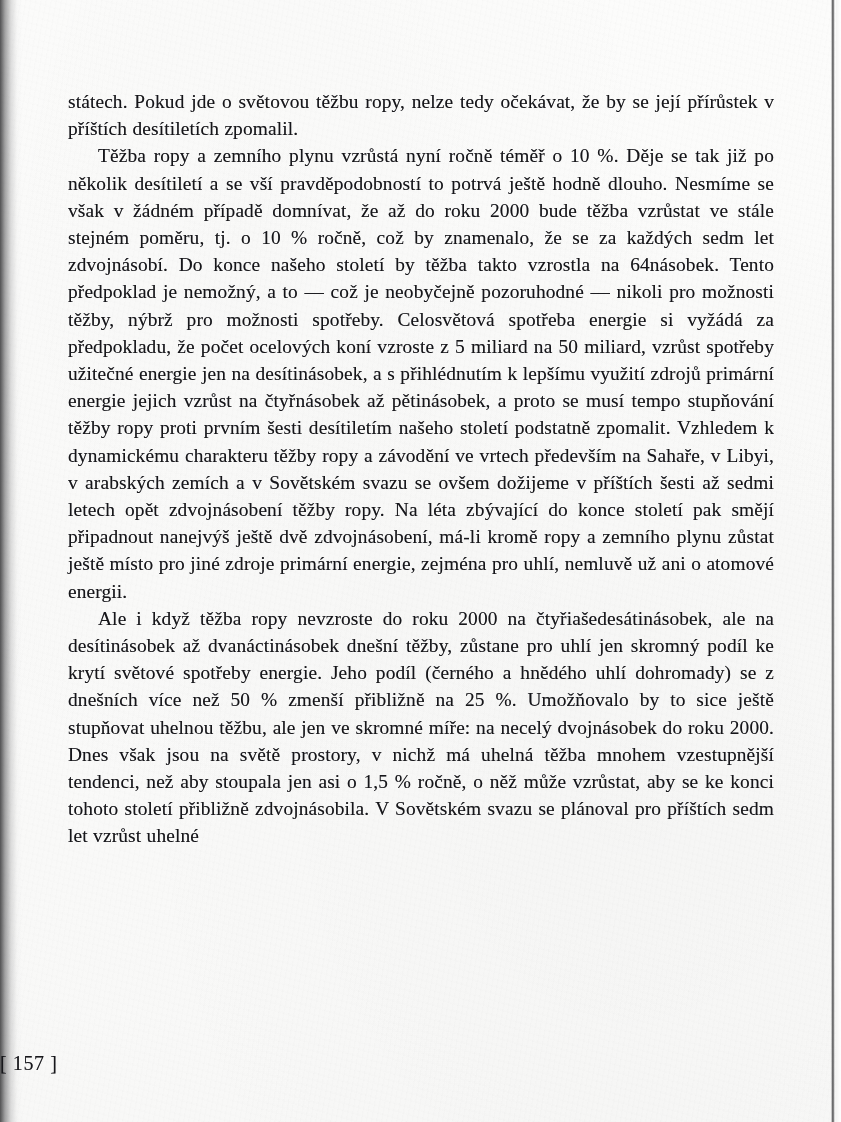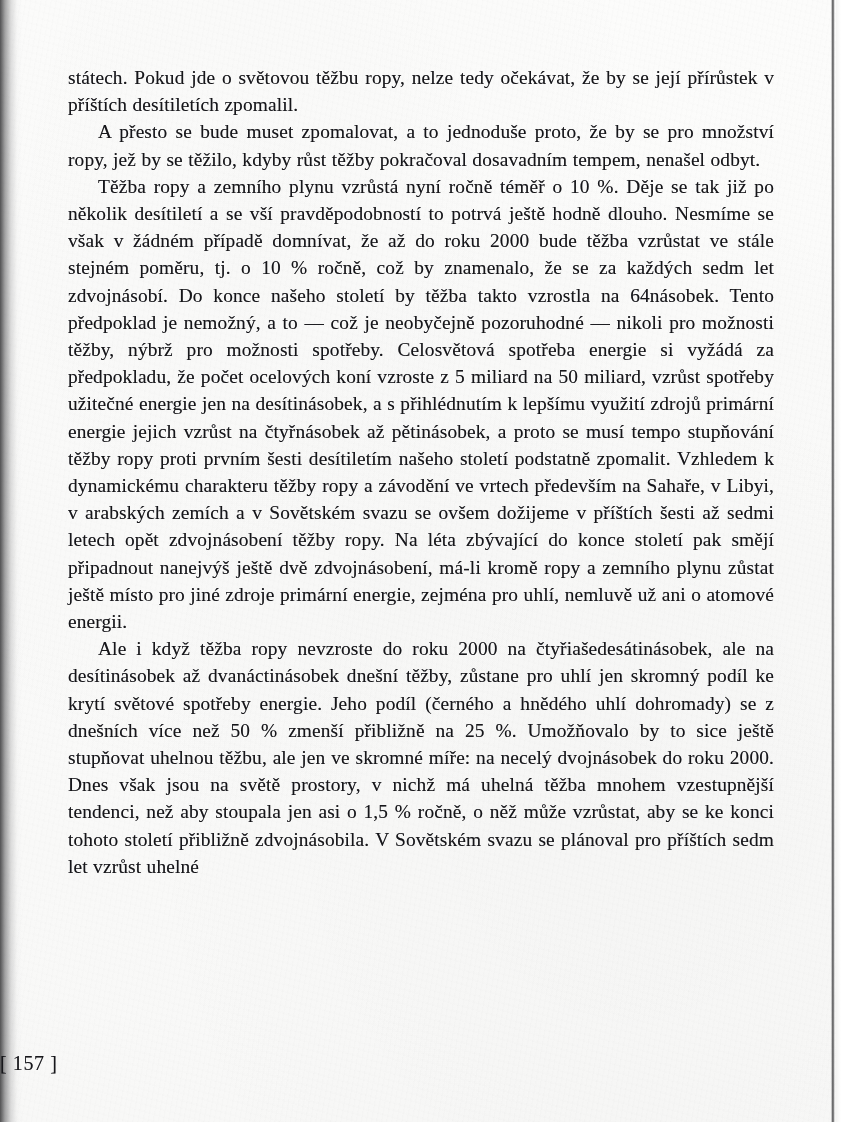--- a/index.html
+++ b/index.html
@@ -82,20 +82,21 @@
     text-justify: inter-word;
     text-indent: 30px;
     letter-spacing: 0.12px;
     word-spacing: 0.4px;
     
     text-shadow: 0 0 0.45px rgba(25,25,30,0.42);
   }
 
   p.para.no-indent {
     text-indent: 0;
+    margin-top: 24px;
   }
 
   .folio {
     position: absolute;
     left: 0;
     top: 1052px;
     width: 774px;
     font-family: "Liberation Serif", "DejaVu Serif", serif;
     font-size: 20px;
     color: #17171b;
@@ -105,21 +106,20 @@
 </style>
 </head>
 <body>
 
 <div class="page">
 
   <div class="gutter-shadow"></div>
 
   <div class="textblock">
     <p class="para no-indent">státech. Pokud jde o světovou těžbu ropy, nelze tedy očekávat, že by se její přírůstek v příštích desítiletích zpomalil.</p>
-    <p class="para">A přesto se bude muset zpomalovat, a to jednoduše proto, že by se pro množství ropy, jež by se těžilo, kdyby růst těžby pokračoval dosavadním tempem, nenašel odbyt.</p>
     <p class="para">Těžba ropy a zemního plynu vzrůstá nyní ročně téměř o 10 %. Děje se tak již po několik desítiletí a se vší pravděpodobností to potrvá ještě hodně dlouho. Nesmíme se však v žádném případě domnívat, že až do roku 2000 bude těžba vzrůstat ve stále stejném poměru, tj. o 10 % ročně, což by znamenalo, že se za každých sedm let zdvojnásobí. Do konce našeho století by těžba takto vzrostla na 64násobek. Tento předpoklad je nemožný, a to — což je neobyčejně pozoruhodné — nikoli pro možnosti těžby, nýbrž pro možnosti spotřeby. Celosvětová spotřeba energie si vyžádá za předpokladu, že počet ocelových koní vzroste z 5 miliard na 50 miliard, vzrůst spotřeby užitečné energie jen na desítinásobek, a s přihlédnutím k lepšímu využití zdrojů primární energie jejich vzrůst na čtyřnásobek až pětinásobek, a proto se musí tempo stupňování těžby ropy proti prvním šesti desítiletím našeho století podstatně zpomalit. Vzhledem k dynamickému charakteru těžby ropy a závodění ve vrtech především na Sahaře, v Libyi, v arabských zemích a v Sovětském svazu se ovšem dožijeme v příštích šesti až sedmi letech opět zdvojnásobení těžby ropy. Na léta zbývající do konce století pak smějí připadnout nanejvýš ještě dvě zdvojnásobení, má-li kromě ropy a zemního plynu zůstat ještě místo pro jiné zdroje primární energie, zejména pro uhlí, nemluvě už ani o atomové energii.</p>
     <p class="para">Ale i když těžba ropy nevzroste do roku 2000 na čtyřiašedesátinásobek, ale na desítinásobek až dvanáctinásobek dnešní těžby, zůstane pro uhlí jen skromný podíl ke krytí světové spotřeby energie. Jeho podíl (černého a hnědého uhlí dohromady) se z dnešních více než 50 % zmenší přibližně na 25 %. Umožňovalo by to sice ještě stupňovat uhelnou těžbu, ale jen ve skromné míře: na necelý dvojnásobek do roku 2000. Dnes však jsou na světě prostory, v nichž má uhelná těžba mnohem vzestupnější tendenci, než aby stoupala jen asi o 1,5 % ročně, o něž může vzrůstat, aby se ke konci tohoto století přibližně zdvojnásobila. V Sovětském svazu se plánoval pro příštích sedm let vzrůst uhelné</p>
   </div>
 
   <div class="folio">[ 157 ]</div>
 
   <div class="page-edge"></div>
   <div class="page-edge-outer"></div>
 
 </div>

